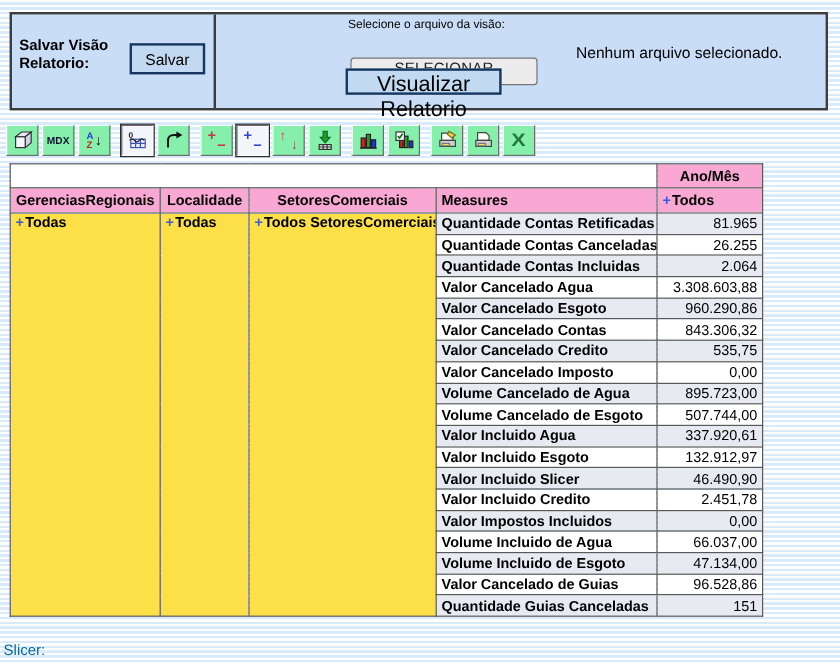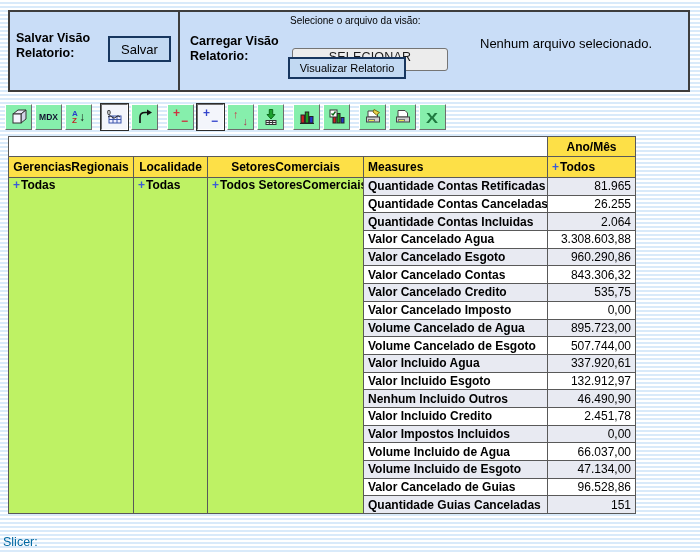--- a/index.html
+++ b/index.html
@@ -14,21 +14,21 @@
   .top-panel { position:absolute; left:8px; top:10px; width:682px; height:82px;
     background:#c9ddf7; border:2px solid #3d3d3d; }
   .panel-divider { position:absolute; left:168px; top:0; width:2px; height:100%; background:#3d3d3d; }
   .plabel { position:absolute; font-weight:bold; font-size:12.5px; line-height:15px; }
   .lbl-save { left:6px; top:19px; width:92px; }
   .lbl-load { left:180px; top:22px; width:104px; }
   .lbl-file-prompt { position:absolute; left:280px; top:3px; font-size:10px; }
   .btn-blue { position:absolute; background:#c2d9f2; border:2px solid #17365f;
     font-family:"Liberation Sans",sans-serif; font-size:13px; color:#000; text-align:center; cursor:pointer; }
   .btn-save { left:98px; top:24px; width:63px; height:26px; }
-  .btn-view { left:278px; top:45px; width:118px; height:22px; font-size:11px; }
+  .btn-view { left:278px; top:45px; width:130px; height:22px; font-size:18px; }
   .btn-file { position:absolute; left:282px; top:36px; width:156px; height:23px;
     background:#ececec; border:1px solid #757575; border-radius:3px;
     font-family:"Liberation Sans",sans-serif; font-size:12.5px; color:#1c1c1c; letter-spacing:.2px; cursor:pointer; }
   .file-status { position:absolute; left:470px; top:24px; font-size:13px; }
 
   
   .toolbar { position:absolute; left:5px; top:104px; display:flex; align-items:flex-start; }
   .tb-btn { width:27px; height:26px; margin-right:3px; background:#86efac;
     border:1px solid; border-color:#ffffff #6d6d6d #6d6d6d #ffffff;
     display:flex; align-items:center; justify-content:center; cursor:pointer; position:relative; }
@@ -47,44 +47,43 @@
   .updown .u { position:absolute; left:1px; top:-1px; color:#c8414b; font-size:11px; font-weight:bold; }
   .updown .d { position:absolute; right:1px; bottom:-1px; color:#a93a55; font-size:11px; font-weight:bold; }
   .excel-x { font-size:15px; font-weight:bold; color:#1f7a40; transform:scaleX(1.2); }
 
   
   .pivot { position:absolute; left:8px; top:136px; border-collapse:collapse; table-layout:fixed;
     width:627px; font-size:12px; }
   .pivot th, .pivot td { border:1px solid #595959; padding:0 4px; overflow:hidden; white-space:nowrap; }
   .pivot { border:1px solid #333; }
   .corner-cell { background:#ffffff; height:20px; }
-  .hcell { background:#fde047; font-weight:bold; color:#000; }
+  .hcell { background:#f9a8d4; font-weight:bold; color:#000; }
   .h-center { text-align:center; } .h-left { text-align:left; }
   .col-axis-row th { height:20px; }
   .dim-row th { height:21px; }
-  .member-col { background:#bef264; font-weight:bold; vertical-align:top; text-align:left; padding-top:1px; }
+  .member-col { background:#fde047; font-weight:bold; vertical-align:top; text-align:left; padding-top:1px; }
   .plus { color:#3b5bd6; font-weight:bold; margin-right:1px; font-size:12px; cursor:pointer; }
   tbody .mcell { font-weight:bold; text-align:left; height:17.7px; }
   tbody .vcell { text-align:right; }
   tbody tr:nth-child(odd) .mcell, tbody tr:nth-child(odd) .vcell { background:#e8eaf2; }
   tbody tr:nth-child(even) .mcell, tbody tr:nth-child(even) .vcell { background:#ffffff; }
 
   .slicer { position:absolute; left:3px; top:535px; font-size:12.5px; color:#0369a1; }
   .ic-svg { display:block; }
 </style>
 </head>
 <body>
 
 <div class="top-panel">
   <div class="panel-divider"></div>
 
   <div class="plabel lbl-save">Salvar Visão Relatorio:</div>
   <button class="btn-blue btn-save">Salvar</button>
 
-  <div class="plabel lbl-load">Carregar Visão Relatorio:</div>
 
   <div class="lbl-file-prompt">Selecione o arquivo da visão:</div>
   <button class="btn-file">SELECIONAR ARQUIVO_</button>
   <div class="file-status">Nenhum arquivo selecionado.</div>
   <button class="btn-blue btn-view">Visualizar Relatorio</button>
 </div>
 
 <div class="toolbar">
 
   <div class="tb-btn">
@@ -282,21 +281,21 @@
       </tr>
     <tr>
         <td class="mcell">Valor Incluido Agua</td>
         <td class="vcell">337.920,61</td>
       </tr>
     <tr>
         <td class="mcell">Valor Incluido Esgoto</td>
         <td class="vcell">132.912,97</td>
       </tr>
     <tr>
-        <td class="mcell">Nenhum Incluido Outros</td>
+        <td class="mcell">Valor Incluido Slicer</td>
         <td class="vcell">46.490,90</td>
       </tr>
     <tr>
         <td class="mcell">Valor Incluido Credito</td>
         <td class="vcell">2.451,78</td>
       </tr>
     <tr>
         <td class="mcell">Valor Impostos Incluidos</td>
         <td class="vcell">0,00</td>
       </tr>

